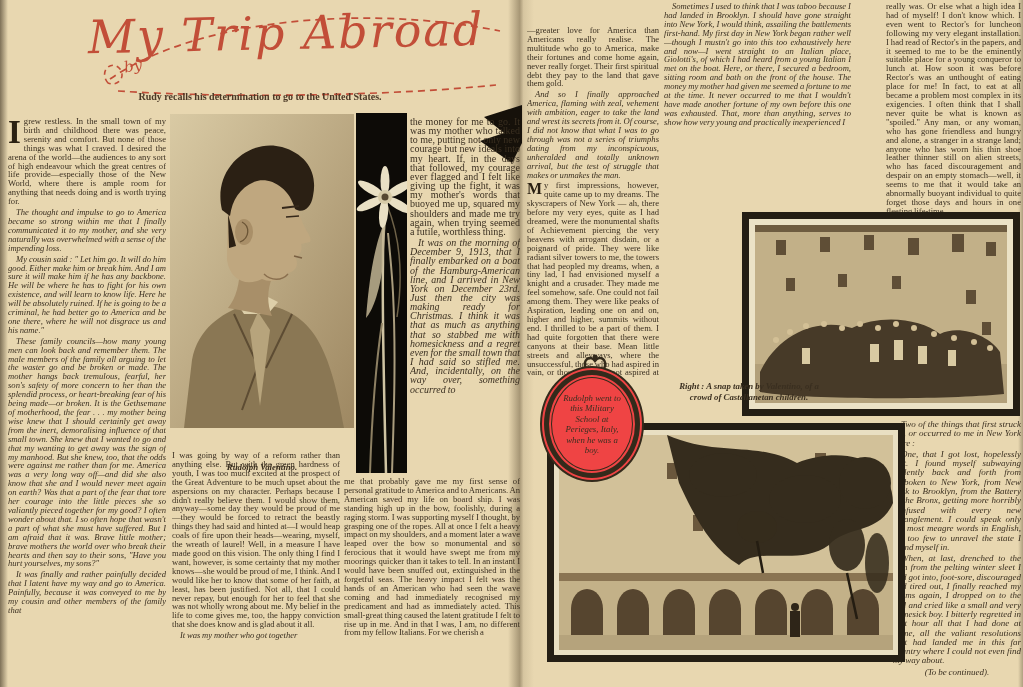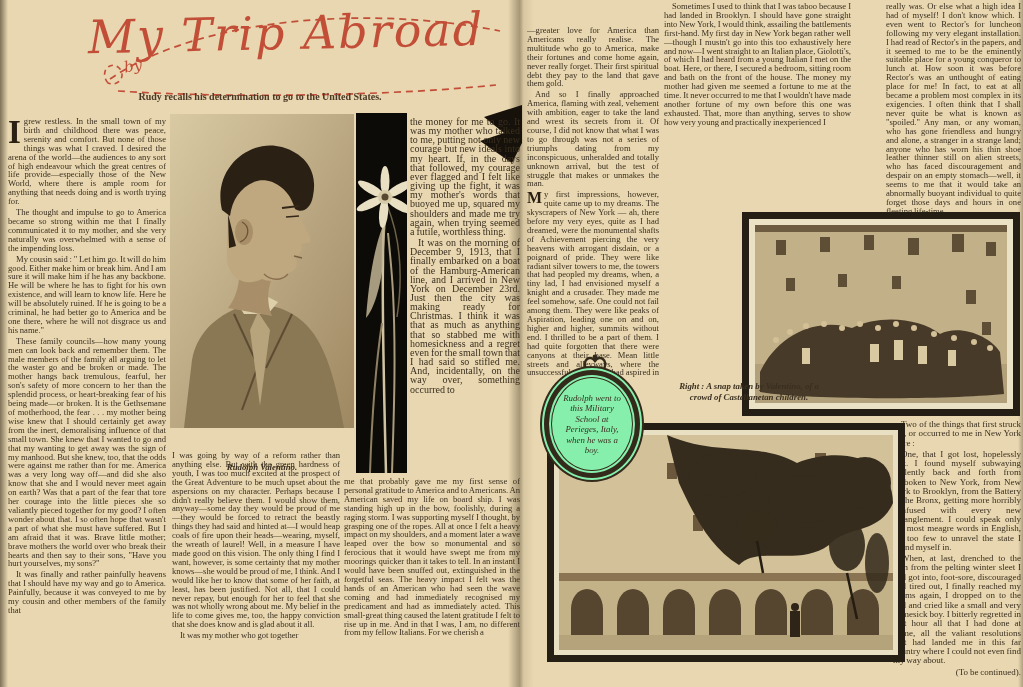--- a/index.html
+++ b/index.html
@@ -31,39 +31,39 @@
     color:#c24e38;white-space:nowrap;
   }
   .tagline{
     left:60px;top:91px;width:400px;text-align:center;
     font-size:10px;font-weight:bold;color:#4a3826;
   }
   
   .col{position:absolute;text-align:justify;overflow:hidden;
        font-size:8.6px;line-height:8.9px;word-spacing:-0.4px;}
   .col p{margin:0 0 2px 0;}
-  .col p.ind{text-indent:8px;}
+  .col p.ind{text-indent:8px;font-style:italic;}
   .dc{float:left;font-size:33px;line-height:26px;padding:2px 3px 0 0;font-weight:bold;color:#2b2113;}
   .dc2{float:left;font-size:16px;line-height:13px;padding:1px 2px 0 0;font-weight:bold;color:#2b2113;}
   .l-col1{left:8px;top:117px;width:158px;height:568px;}
   .l-col2{left:172px;top:451px;width:168px;height:234px;}
   .l-col3{left:410px;top:117px;width:110px;height:356px;font-size:10px;line-height:9.15px;}
   .l-col3w{left:344px;top:477px;width:176px;height:209px;}
   .r-col1{left:527px;top:2px;width:132px;height:352px;margin-top:24px;}
   .r-col2{left:664px;top:2px;width:187px;height:208px;}
   .r-col3{left:886px;top:2px;width:135px;height:252px;}
   .r-bottom{left:893px;top:420px;width:128px;height:264px;font-size:9px;line-height:9.3px;}
-  .tbc{text-align:right;}
+  .tbc{text-align:center;font-style:italic;}
   
   .caption{position:absolute;font-style:italic;text-align:center;font-size:8.8px;line-height:10px;color:#3a2f20;margin-top:29px;}
   .portrait-cap{left:170px;top:433px;width:184px;font-weight:bold;}
   .photo-cap{left:676px;top:352px;width:146px;font-weight:bold;line-height:10.5px;}
   
   .medallion{left:540px;top:366px;width:110px;height:122px;z-index:3;}
-  .med-o{width:104px;height:116px;border-radius:50%;border:2px solid #332a1b;padding:2px;background:#86efac;box-sizing:border-box;}
+  .med-o{width:104px;height:116px;border-radius:50%;border:2px solid #332a1b;padding:2px;background:#ef4444;box-sizing:border-box;}
   .med-m{width:100%;height:100%;border-radius:50%;border:5px solid #332a1b;box-sizing:border-box;padding:2px;}
   .med-i{width:100%;height:100%;border-radius:50%;border:1.5px solid #332a1b;box-sizing:border-box;
          display:flex;align-items:center;justify-content:center;text-align:center;
          font-style:italic;font-size:8.8px;line-height:10.5px;padding:6px;}
   .med-ornament{left:580px;top:352px;width:30px;height:18px;z-index:3;}
   .photo{display:block;}
 </style>
 </head>
 <body>
 
@@ -84,21 +84,21 @@
 
   <svg class="abs" style="left:478px;top:103px;" width="46" height="62" viewBox="0 0 46 62">
     <path d="M44,2 L6,14 L26,30 L2,38 L34,60 L44,40 Z" fill="#16110a"></path>
   </svg>
 
   <div class="col l-col1">
     <p><span class="dc">I</span><span>grew restless. In the small town of my birth and childhood there was peace, serenity and comfort. But none of those things was what I craved. I desired the arena of the world—the audiences to any sort of high endeavour which the great centres of life provide—especially those of the New World, where there is ample room for anything that needs doing and is worth trying for.</span></p>
     <p class="ind">The thought and impulse to go to America became so strong within me that I finally communicated it to my mother, and she very naturally was overwhelmed with a sense of the impending loss.</p>
     <p class="ind">My cousin said : " Let him go. It will do him good. Either make him or break him. And I am sure it will make him if he has any backbone. He will be where he has to fight for his own existence, and will learn to know life. Here he will be absolutely ruined. If he is going to be a criminal, he had better go to America and be one there, where he will not disgrace us and his name."</p>
     <p class="ind">These family councils—how many young men can look back and remember them. The male members of the family all arguing to let the waster go and be broken or made. The mother hangs back tremulous, fearful, her son's safety of more concern to her than the splendid process, or heart-breaking fear of his being made—or broken. It is the Gethsemane of motherhood, the fear . . . my mother being wise knew that I should certainly get away from the inert, demoralising influence of that small town. She knew that I wanted to go and that my wanting to get away was the sign of my manhood. But she knew, too, that the odds were against me rather than for me. America was a very long way off—and did she also know that she and I would never meet again on earth? Was that a part of the fear that tore her courage into the little pieces she so valiantly pieced together for my good? I often wonder about that. I so often hope that wasn't a part of what she must have suffered. But I am afraid that it was. Brave little mother; brave mothers the world over who break their hearts and then say to their sons, "Have you hurt yourselves, my sons?"</p>
-    <p class="ind">It was finally and rather painfully heavens that I should have my way and go to America. Painfully, because it was conveyed to me by my cousin and other members of the family that</p>
+    <p class="ind">It was finally and rather painfully decided that I latent have my way and go to America. Painfully, because it was conveyed to me by my cousin and other members of the family that</p>
   </div>
 
   <svg class="abs photo" style="left:170px;top:114px;" width="184" height="314" viewBox="0 0 184 314">
     <defs>
       <linearGradient id="pbg" x1="0" y1="0" x2="1" y2="1">
         <stop offset="0" stop-color="#d9caa4"></stop>
           <stop offset="1" stop-color="#9e8862"></stop>
       </linearGradient>
     </defs>
     <rect width="184" height="314" fill="url(#pbg)"></rect>

